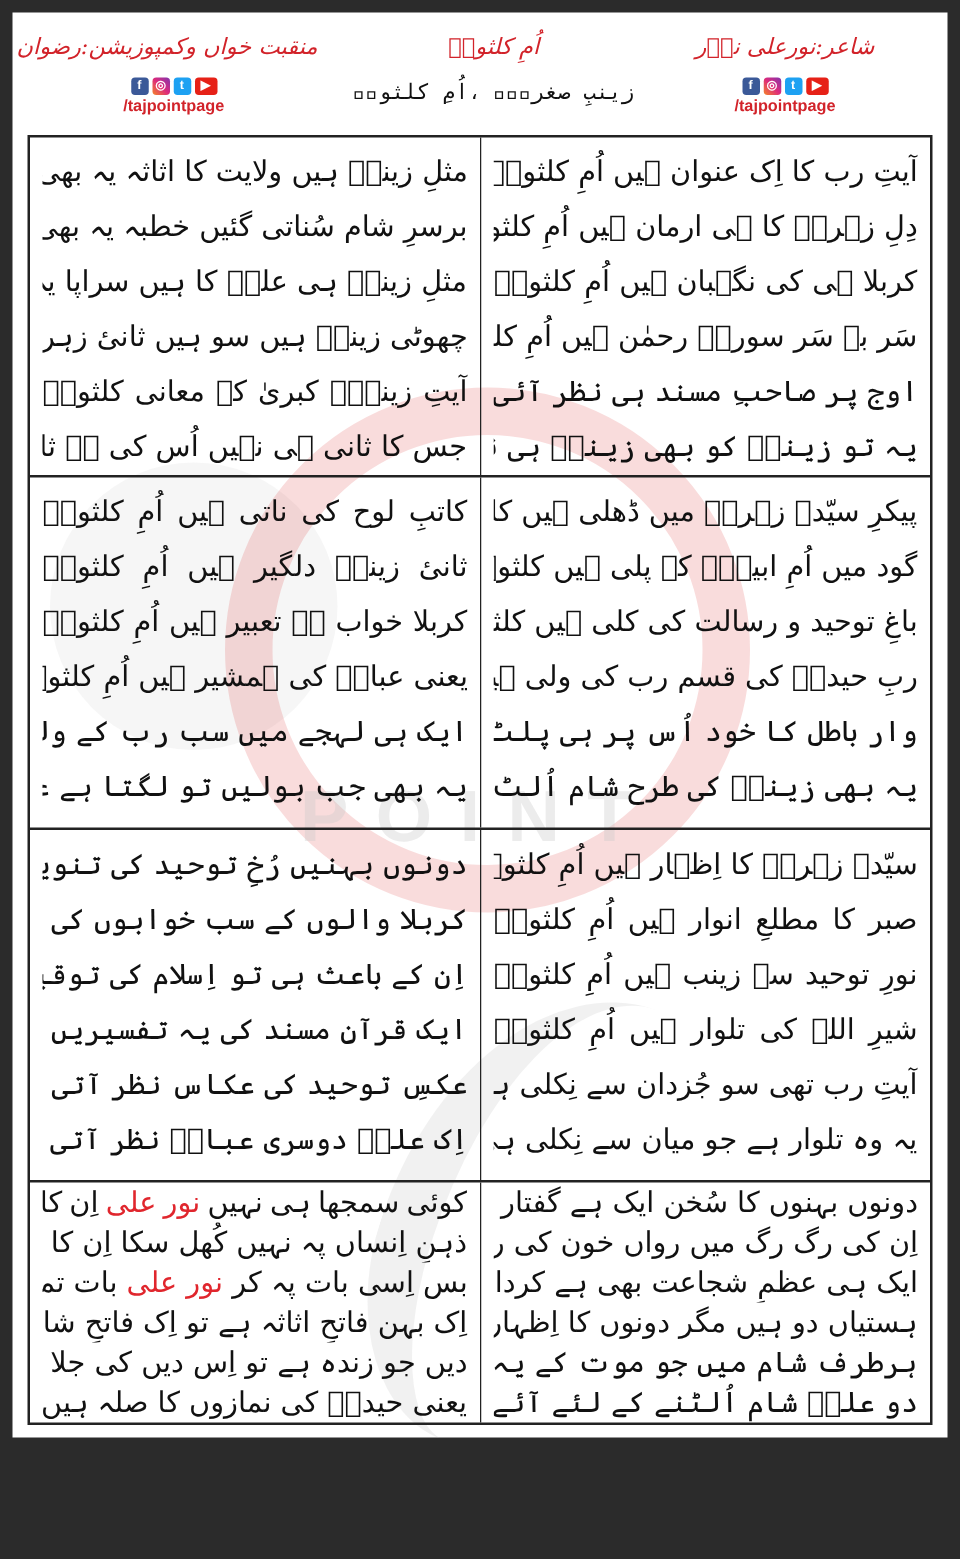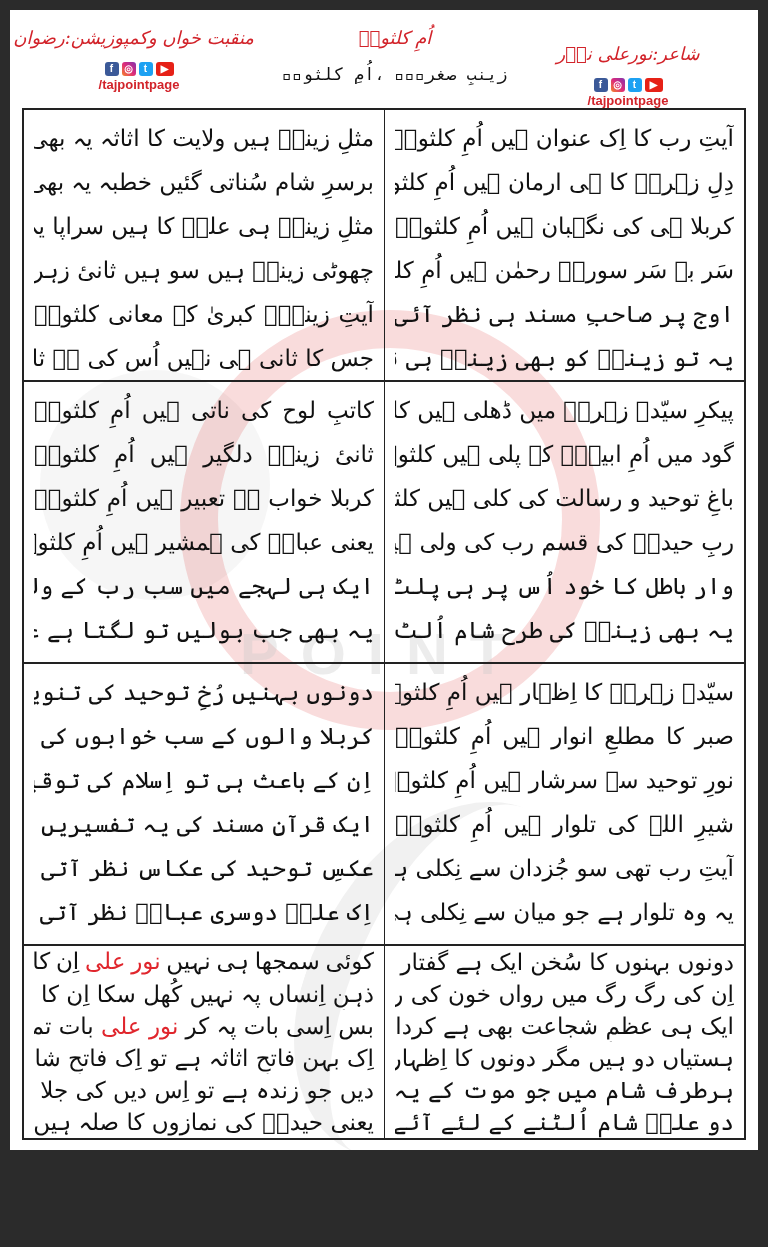--- a/index.html
+++ b/index.html
@@ -14,21 +14,21 @@
       overflow: hidden;
     }
     .header {
       position: absolute; left: 0; top: 0; width: 748px; height: 98px;
     }
     .hdr-left {
       position: absolute; left: 14px; top: 14px; width: 230px;
       text-align: center;
     }
     .hdr-right {
-      position: absolute; right: 30px; top: 30px; width: 200px;
+      position: absolute; right: 30px; top: 14px; width: 200px;
       text-align: center;
     }
     .hdr-center {
       position: absolute; left: 260px; top: 14px; width: 250px;
       text-align: center;
     }
     .red-title {
       color: #d2232a; font-family: "DejaVu Serif", serif;
       font-size: 18px; font-style: italic; direction: rtl;
       line-height: 28px; white-space: nowrap;
@@ -178,21 +178,21 @@
         <div class="verse">یعنی عباسؑ کی ہمشیر ہیں اُمِ کلثومؑ</div>
         <div class="verse">ایک ہی لہجے میں سب رب کے ولی بولتے ہیں</div>
         <div class="verse">یہ بھی جب بولیں تو لگتا ہے علیؑ بولتے ہیں</div>
       </div>
     </div>
 
     <div class="row" style="top:554px; height:282px;">
       <div class="cell right">
         <div class="verse">سیّدۂ زہراؑ کا اِظہار ہیں اُمِ کلثومؑ</div>
         <div class="verse">صبر کا مطلعِ انوار ہیں اُمِ کلثومؑ</div>
-        <div class="verse">نورِ توحید سے سرشار ہیں اُمِ کلثومؑ</div>
+        <div class="verse">نورِ توحید سے زینب ہیں اُمِ کلثومؑ</div>
         <div class="verse">شیرِ اللہ کی تلوار ہیں اُمِ کلثومؑ</div>
         <div class="verse">آیتِ رب تھی سو جُزدان سے نِکلی ہی نہیں</div>
         <div class="verse">یہ وہ تلوار ہے جو میان سے نِکلی ہی نہیں</div>
       </div>
       <div class="cell left">
         <div class="verse">دونوں بہنیں رُخِ توحید کی تنویریں ہیں</div>
         <div class="verse">کربلا والوں کے سب خوابوں کی تعبیریں ہیں</div>
         <div class="verse">اِن کے باعث ہی تو اِسلام کی توقیریں ہیں</div>
         <div class="verse">ایک قرآنِ مسند کی یہ تفسیریں ہیں</div>
         <div class="verse">عکسِ توحید کی عکاس نظر آتی ہے</div>

